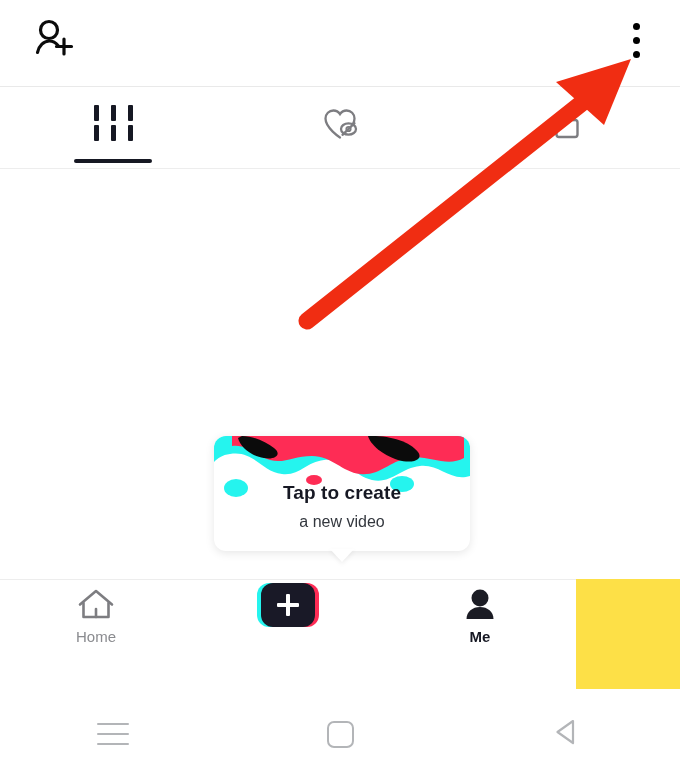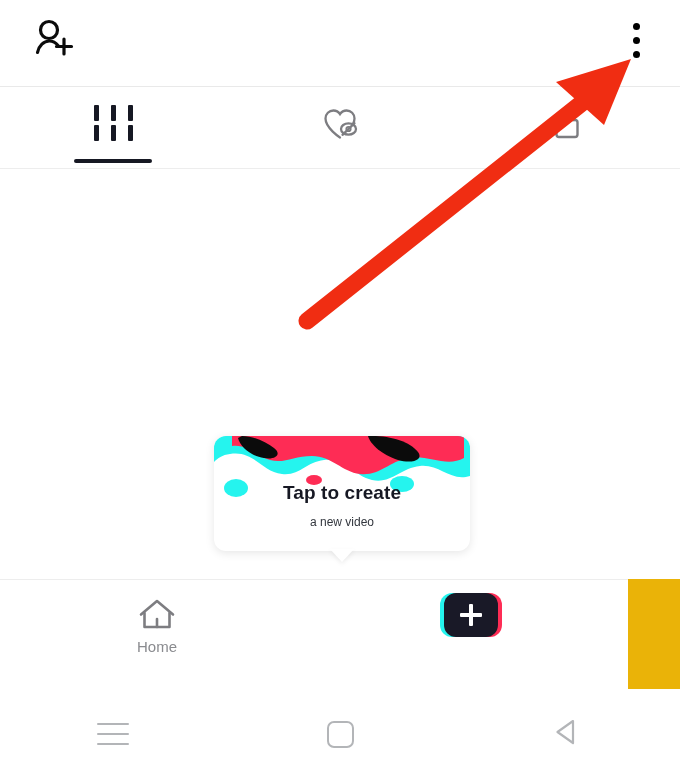--- a/index.html
+++ b/index.html
@@ -11,21 +11,21 @@
     width: 680px;
     height: 779px;
     font-family: "Liberation Sans", sans-serif;
     overflow: hidden;
     position: relative;
     -webkit-font-smoothing: antialiased;
   }
   .screen {
     position: absolute;
     inset: 0;
-    background: #eab308;
+    background: #fde047;
     border-radius: 22px;
   }
 
   
   .topbar {
     position: absolute;
     left: 0; top: 0;
     width: 680px;
     height: 87px;
     background: #ffffff;
@@ -148,49 +148,49 @@
     text-align: center;
   }
   .tooltip-title {
     font-size: 19px;
     font-weight: bold;
     color: #161823;
     letter-spacing: 0.1px;
     line-height: 26px;
   }
   .tooltip-sub {
-    font-size: 12px;
+    font-size: 16px;
     color: #33373e;
     line-height: 24px;
     margin-top: 4px;
   }
   .tooltip-pointer {
     position: absolute;
     left: 330px;
     top: 549px;
     width: 0; height: 0;
     border-left: 12px solid transparent;
     border-right: 12px solid transparent;
     border-top: 13px solid #ffffff;
     filter: drop-shadow(0 2px 2px rgba(0,0,0,0.07));
   }
 
   
   .bottomnav {
     position: absolute;
     left: 0;
     top: 579px;
-    width: 628px;
+    width: 576px;
     height: 110px;
     background: #ffffff;
     border-top: 1px solid #ededed;
     box-sizing: border-box;
     display: flex;
     align-items: flex-start;
-    padding-top: 14px;
+    padding-top: 4px;
   }
   .nav-item {
     flex: 1 1 0;
     display: flex;
     flex-direction: column;
     align-items: center;
     justify-content: flex-start;
   }
   .nav-icon {
     height: 42px;
@@ -396,20 +396,29 @@
           <span class="create-core">
             <span class="plus-h"></span>
             <span class="plus-v"></span>
           </span>
         </span>
       </span>
       <span class="nav-label"></span>
     </div>
 
 
+    <div class="nav-item active">
+      <span class="nav-icon">
+        <svg width="42" height="40" viewBox="0 0 42 40" fill="none">
+          <circle cx="21" cy="13" r="8.5" fill="#1b1c24"></circle>
+          <path d="M7.5 34c0-7.2 6-12 13.5-12s13.5 4.8 13.5 12z" fill="#1b1c24"></path>
+        </svg>
+      </span>
+      <span class="nav-label">Me</span>
+    </div>
   </div>
 
   <div class="sysnav">
     <div class="sysnav-btn">
       <span class="hamburger">
         <i></i>
           <i></i>
           <i></i>
       </span>
     </div>

